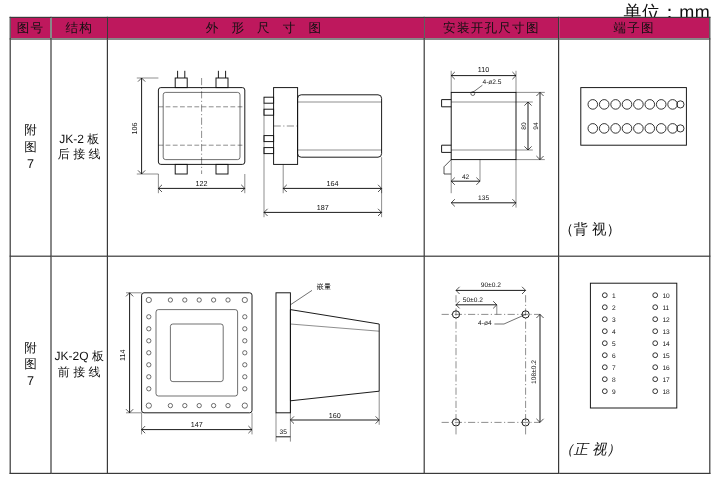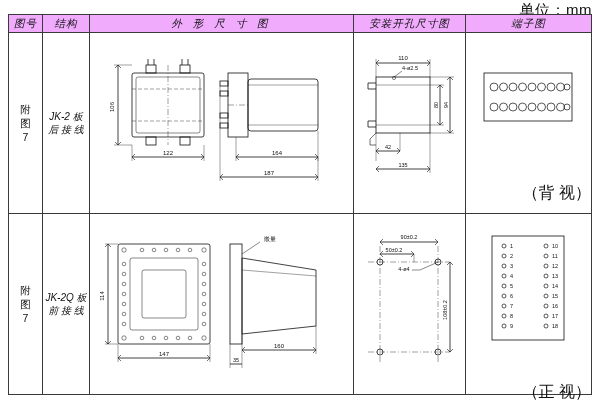--- a/index.html
+++ b/index.html
@@ -26,48 +26,48 @@
   }
   table.main td,table.main th{
     border:1px solid #3a3a3a;
     padding:0;
     font-weight:normal;
     font-size:10px;
     text-align:center;
     vertical-align:middle;
     position:relative;
   }
-  thead td{height:17px;background:#f0abfc;font-style:italic;}
+  thead td{height:17px;background:#be185d;}
   .hdr{font-size:10.5px;letter-spacing:1px;}
   .hdr.spaced{letter-spacing:4px;}
   .col-no{width:33px;}
   .col-struct{width:46px;}
   .col-outline{width:263px;}
   .col-mount{width:111px;}
   .col-term{width:125px;}
 
   .row1 td{height:180px;}
   .row2 td{height:180px;}
 
   .vtext{
     font-size:10.5px;
     line-height:14px;
     letter-spacing:0px;
   }
   .vtext span{display:block;}
-  .struct-cell{font-size:10px;line-height:13.5px;font-style:italic;}
+  .struct-cell{font-size:10px;line-height:13.5px;}
   .struct-cell .model{letter-spacing:0px;}
 
   .cellwrap{position:absolute;left:0;top:0;right:0;bottom:0;}
   svg{display:block;}
   .cap{
     position:absolute;
     width:100%;
-    text-align:right;
-    font-size:16px;
+    text-align:left;
+    font-size:12px;
   }
 </style>
 </head>
 <body>
 
 <div class="unit">单位：mm</div>
 
 <table class="main">
   <thead>
     <tr>
@@ -445,18 +445,18 @@
                 <text x="86" y="44">11</text>
                 <text x="86" y="54">12</text>
               <text x="86" y="64">13</text>
                 <text x="86" y="74">14</text>
                 <text x="86" y="84">15</text>
               <text x="86" y="94">16</text>
                 <text x="86" y="104">17</text>
                 <text x="86" y="114">18</text>
             </g>
           </svg>
-          <div class="cap" style="top:168px;">（正 视）</div>
+          <div class="cap" style="top:152px;font-style:italic;">（正 视）</div>
         </div>
       </td>
     </tr>
   </tbody>
 </table>
 
 </body></html>

